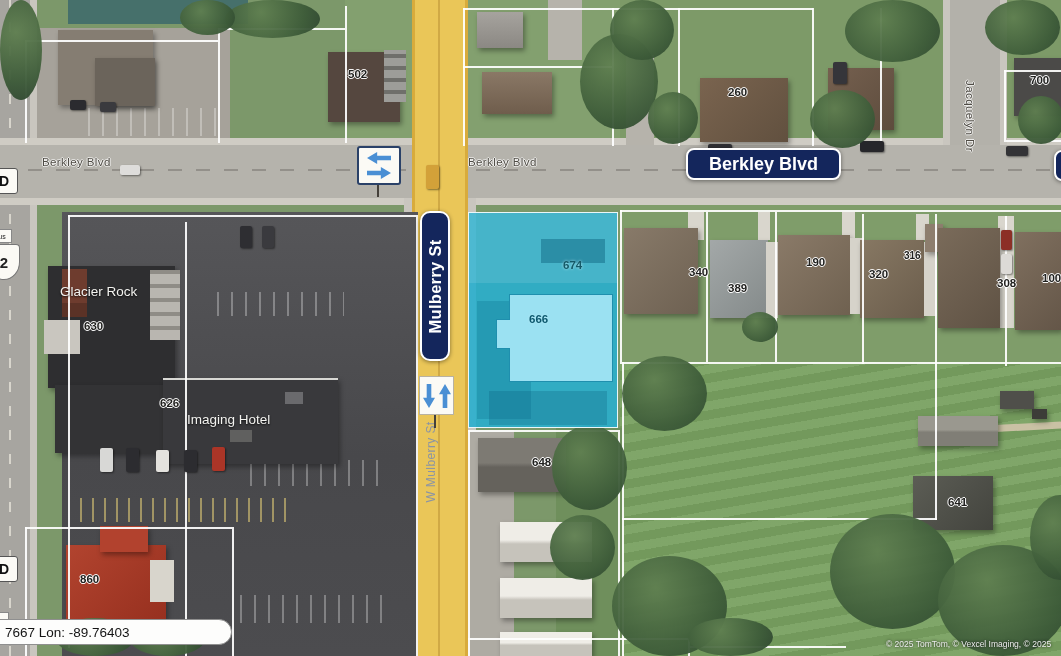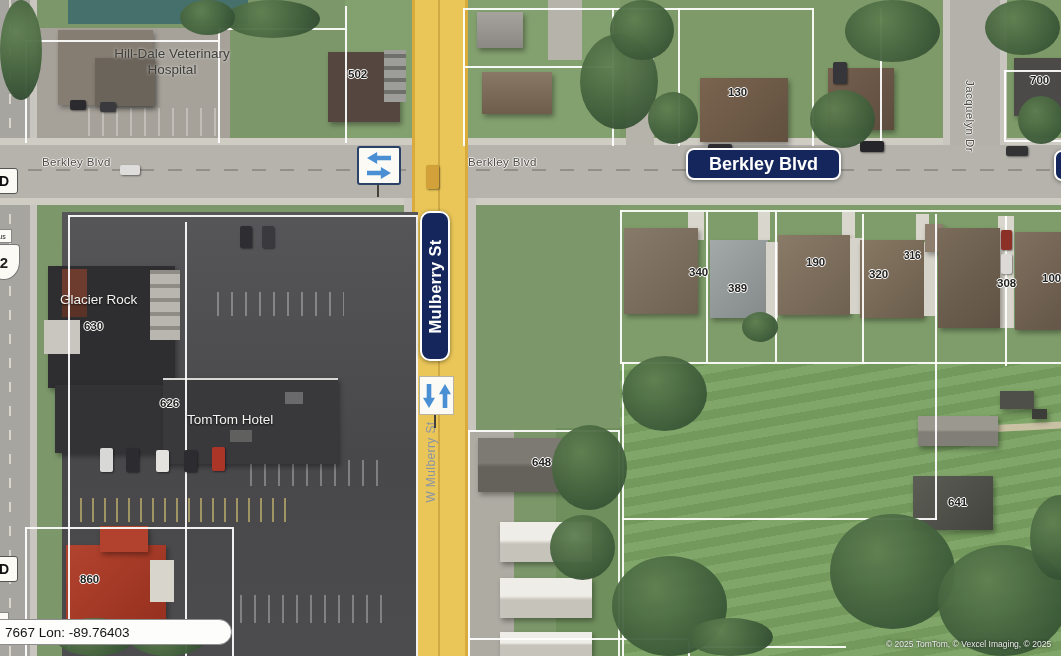--- a/index.html
+++ b/index.html
@@ -187,43 +187,49 @@
   <div class="tr" style="left:688px;top:618px;width:85px;height:38px;"></div>
   <div class="tr" style="left:830px;top:514px;width:125px;height:115px;"></div>
   <div class="tr" style="left:938px;top:545px;width:130px;height:111px;"></div>
   <div class="tr" style="left:1030px;top:495px;width:60px;height:85px;"></div>
   <div class="tr" style="left:552px;top:425px;width:75px;height:85px;"></div>
   <div class="tr" style="left:550px;top:515px;width:65px;height:65px;"></div>
   <div class="tr" style="left:55px;top:618px;width:80px;height:38px;"></div>
   <div class="tr" style="left:130px;top:622px;width:75px;height:34px;"></div>
   <div class="tr" style="left:742px;top:312px;width:36px;height:30px;"></div>
 
+  <div class="a" style="left:468px;top:212px;width:150px;height:216px;background:rgba(41,174,205,.9);border:1.5px solid rgba(255,255,255,.9);box-sizing:border-box;">
+    <div class="a" style="left:0;top:0;width:148px;height:70px;background:rgba(255,255,255,.10);"></div>
+    <div class="a" style="left:72px;top:26px;width:64px;height:24px;background:rgba(10,95,125,.45);"></div>
+    <div class="a" style="left:8px;top:88px;width:54px;height:118px;background:rgba(16,120,150,.35);"></div>
+    <div class="a" style="left:20px;top:178px;width:118px;height:34px;background:rgba(12,100,130,.3);"></div>
+    <div class="a" style="left:40px;top:81px;width:104px;height:88px;background:#9be1f2;border:1.2px solid #1f8fae;box-sizing:border-box;"></div>
+    <div class="a" style="left:27px;top:106px;width:14px;height:30px;background:#9be1f2;border:1.2px solid #1f8fae;border-right:none;box-sizing:border-box;"></div>
+    <div class="num" style="left:94px;top:46px;color:#155a68;text-shadow:0 0 3px rgba(190,235,245,.95);">674</div>
+    <div class="num" style="left:60px;top:100px;color:#0d586e;text-shadow:0 0 3px rgba(190,235,245,.9);">666</div>
+  </div>
 
   <div class="num" style="left:348px;top:68px;">502</div>
-  <div class="num" style="left:728px;top:86px;">130</div>
+  <div class="num" style="left:728px;top:86px;">260</div>
   <div class="num" style="left:1030px;top:74px;">700</div>
   <div class="num" style="left:645px;top:266px;margin-left:44px;">340</div>
   <div class="num" style="left:728px;top:282px;">389</div>
   <div class="num" style="left:806px;top:256px;">190</div>
   <div class="num" style="left:869px;top:268px;">320</div>
   <div class="num" style="left:904px;top:250px;font-size:10px;">316</div>
   <div class="num" style="left:961px;top:277px;margin-left:36px;">308</div>
   <div class="num" style="left:1042px;top:272px;">100</div>
   <div class="num" style="left:532px;top:456px;">648</div>
   <div class="num" style="left:948px;top:496px;">641</div>
   <div class="num" style="left:84px;top:320px;text-align:right;">630</div>
   <div class="num" style="left:160px;top:397px;">626</div>
   <div class="num" style="left:80px;top:573px;">860</div>
 
-  <div class="a" style="left:88px;top:46px;width:168px;text-align:center;font-size:13.5px;color:#403f3b;line-height:1.2;text-shadow:0 0 3px rgba(255,255,255,.8);">
-    <div>Hill-Dale Veterinary</div>
-    <div>Hospital</div>
-  </div>
-  <div class="wt" style="left:60px;top:292px;">Glacier Rock</div>
-  <div class="wt" style="left:187px;top:412px;">TomTom Hotel</div>
+  <div class="wt" style="left:60px;top:284px;">Glacier Rock</div>
+  <div class="wt" style="left:187px;top:412px;">Imaging Hotel</div>
 
   <div class="rl" style="left:42px;top:156px;">Berkley Blvd</div>
   <div class="rl" style="left:468px;top:156px;">Berkley Blvd</div>
   <div class="rl" style="left:927px;top:110px;width:86px;text-align:center;transform:rotate(90deg);">Jacquelyn Dr</div>
   <div class="a" style="left:383px;top:455px;width:96px;text-align:center;transform:rotate(-90deg);font-size:12px;color:#8b94a4;letter-spacing:.4px;white-space:nowrap;">W Mulberry St</div>
 
   <div class="pill" style="left:686px;top:148px;width:151px;height:28px;font-size:18px;">
     <span>Berkley Blvd</span>
   </div>
   <div class="pill" style="left:1054px;top:150px;width:90px;height:27px;font-size:17px;justify-content:flex-start;padding-left:7px;">

